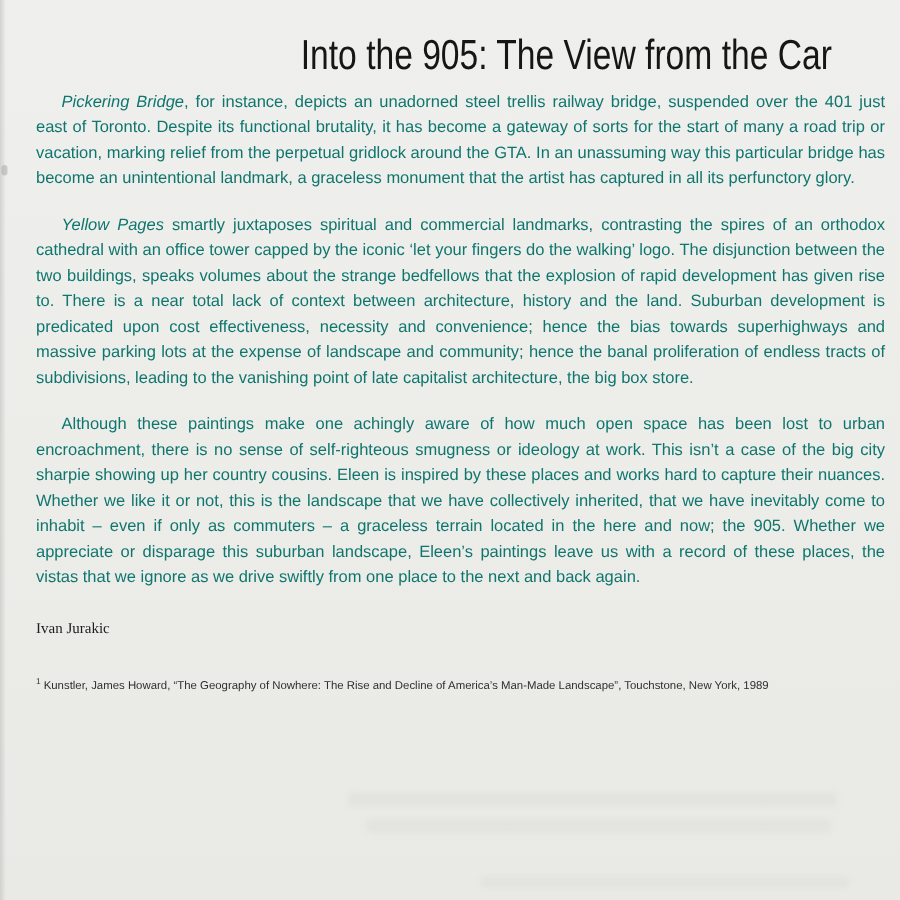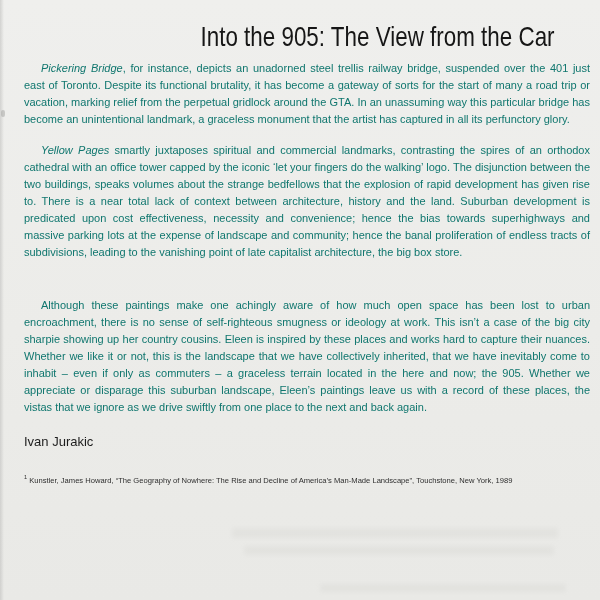--- a/index.html
+++ b/index.html
@@ -60,25 +60,26 @@
   }
   p.para {
     margin: 0 0 14px 0;
     text-align: justify;
     font-size: 11px;
     line-height: 17px;
     text-indent: 17px;
     color: #0f766e;
   }
   p.para .lead { font-style: italic; }
-  p.para-3 { margin-top: 36px; }
+  p.para-3 { margin-top: 14px; }
   .signature {
     margin-top: 17px;
-    font-size: 13px;
+    font-size: 10px;
     line-height: 17px;
+    font-family: Liberation Serif, serif;
   }
   .footnote {
     margin-top: 23px;
     font-size: 7.6px;
     line-height: 9px;
     color: #2e2e2e;
   }
   .footnote sup {
     font-size: 5.6px;
     vertical-align: super;

